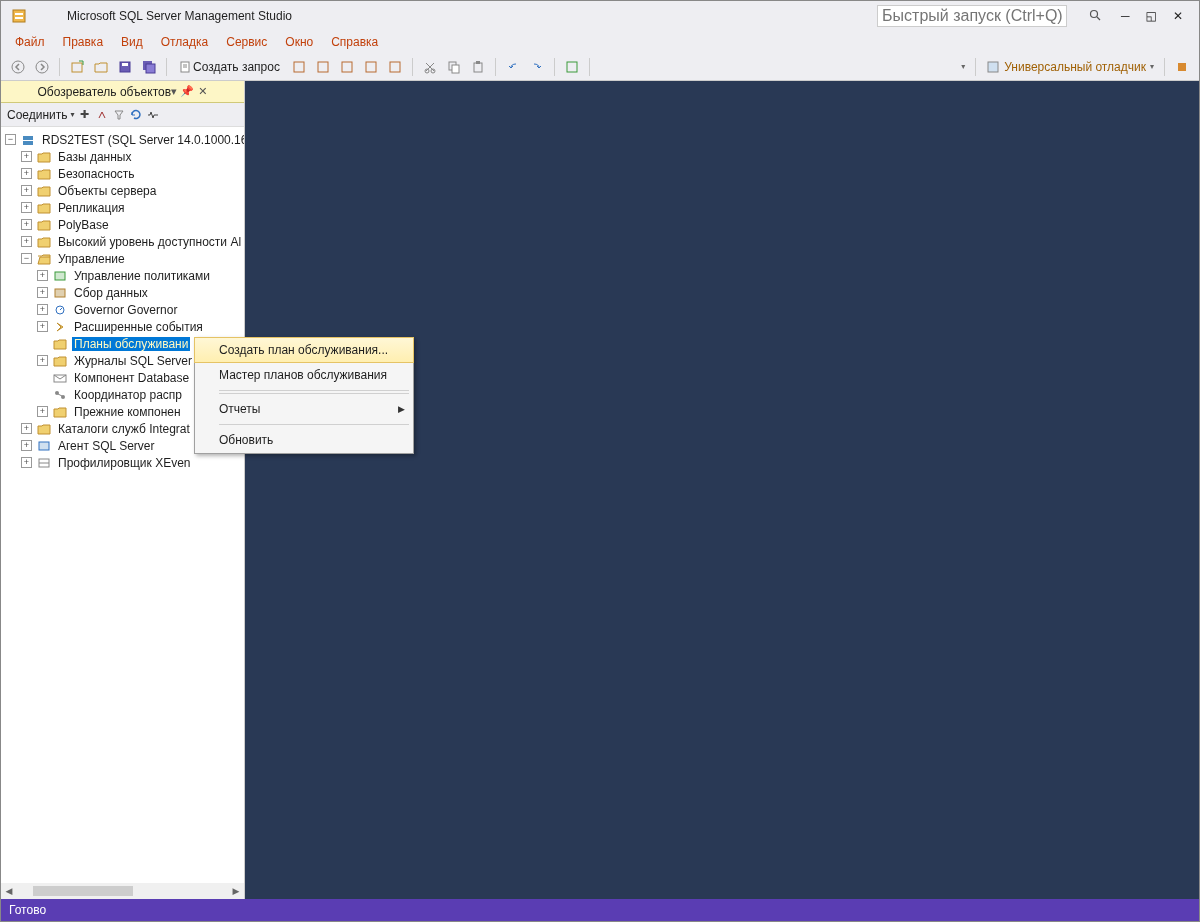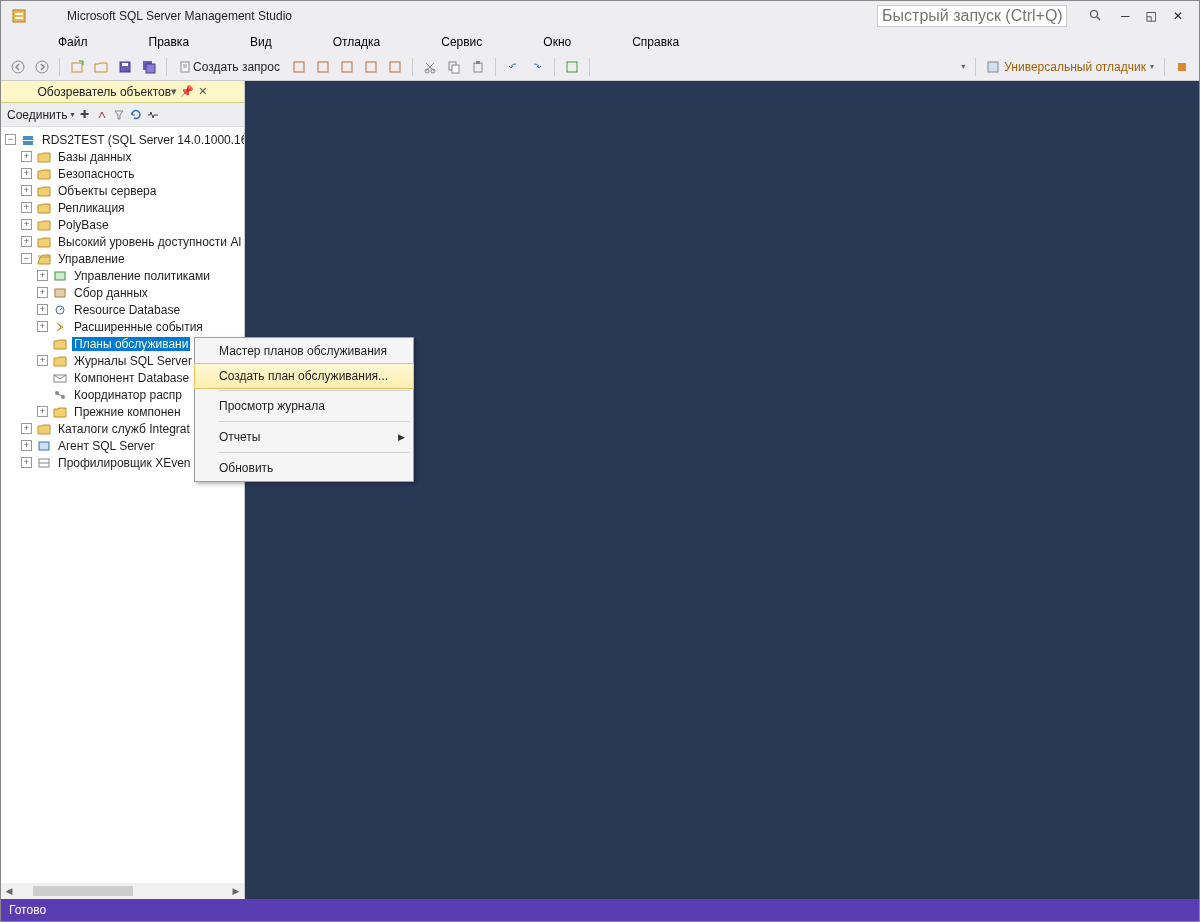--- a/index.html
+++ b/index.html
@@ -13,21 +13,21 @@
 .titlebar .title { flex: 0 0 auto; color: #1e1e1e; }
 .titlebar .spacer { flex: 1; }
 .quick-launch { display: flex; align-items: center; background: #fff; border: 1px solid #ccc; height: 22px; width: 190px; padding: 0 4px; margin-right: 8px; }
 .quick-launch input { border: none; outline: none; flex: 1; font-size: 16px; color: #999; background: transparent; }
 .quick-launch .search-icon { width: 14px; height: 14px; color: #555; }
 .win-controls { display: flex; gap: 8px; align-items: center; padding: 0 8px; }
 .win-controls span { font-family: "Segoe UI Symbol", sans-serif; font-size: 12px; color: #1e1e1e; cursor: default; padding: 4px; }
 
 
 .menubar { display: flex; align-items: center; height: 22px; background: #eeeef2; padding: 0 6px; gap: 2px; }
-.menubar .menu-item { padding: 2px 8px; color: #000000; margin-left: 43px; }
+.menubar .menu-item { padding: 2px 8px; color: #c2410c; }
 
 
 .toolbar { display: flex; align-items: center; height: 28px; background: #eeeef2; padding: 0 6px; gap: 2px; border-bottom: 1px solid #ccc; }
 .toolbar .tb-btn { width: 22px; height: 22px; display: inline-flex; align-items: center; justify-content: center; color: #444; }
 .toolbar .tb-sep { width: 1px; height: 18px; background: #ccc; margin: 0 4px; }
 .toolbar .tb-text { padding: 2px 6px; color: #1e1e1e; display:flex; align-items:center; }
 .toolbar .tb-dropdown { display:flex; align-items:center; gap:4px; padding: 0 4px; color:#666; }
 .toolbar .spacer { flex: 1; }
 
 
@@ -374,21 +374,21 @@
             <span class="label">Сбор данных</span>
           </div>
         <div class="tree-node" style="padding-left:36px;">
             <span class="expander">+</span>
             <span class="icon">
               <svg width="14" height="12">
                 <circle cx="7" cy="6" r="4" fill="none" stroke="#3070c0"></circle>
                 <path d="M7 6 L9 4" stroke="#3070c0"></path>
               </svg>
             </span>
-            <span class="label">Resource Database</span>
+            <span class="label">Governor Governor</span>
           </div>
         <div class="tree-node" style="padding-left:36px;">
             <span class="expander">+</span>
             <span class="icon">
               <svg width="14" height="12">
                 <path d="M4 2 L8 6 L4 10 L10 6 Z" fill="#f0d070" stroke="#c09030"></path>
               </svg>
             </span>
             <span class="label">Расширенные события</span>
           </div>
@@ -477,30 +477,27 @@
 
     <div class="workspace"></div>
   </div>
 
   <div class="statusbar">
     <span>Готово</span>
   </div>
 </div>
 
 <div class="context-menu">
+  <div class="cm-item highlighted">
+      <span>Создать план обслуживания...</span>
+    </div>
   <div class="cm-item">
       <span>Мастер планов обслуживания</span>
     </div>
-  <div class="cm-item highlighted">
-      <span>Создать план обслуживания...</span>
-    </div>
   <div class="cm-sep"></div>
-  <div class="cm-item">
-      <span>Просмотр журнала</span>
-    </div>
   <div class="cm-sep"></div>
   <div class="cm-item">
       <span>Отчеты</span>
       <span class="cm-arrow">▶</span>
     </div>
   <div class="cm-sep"></div>
   <div class="cm-item">
       <span>Обновить</span>
     </div>
 </div>

